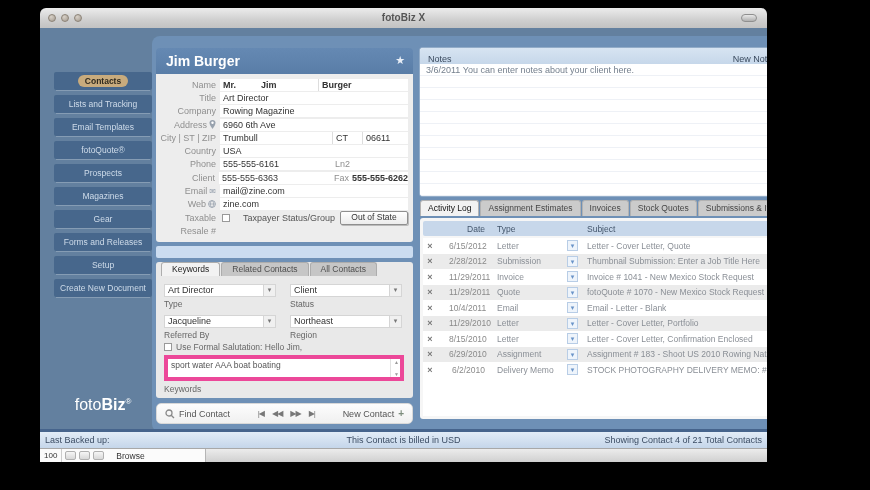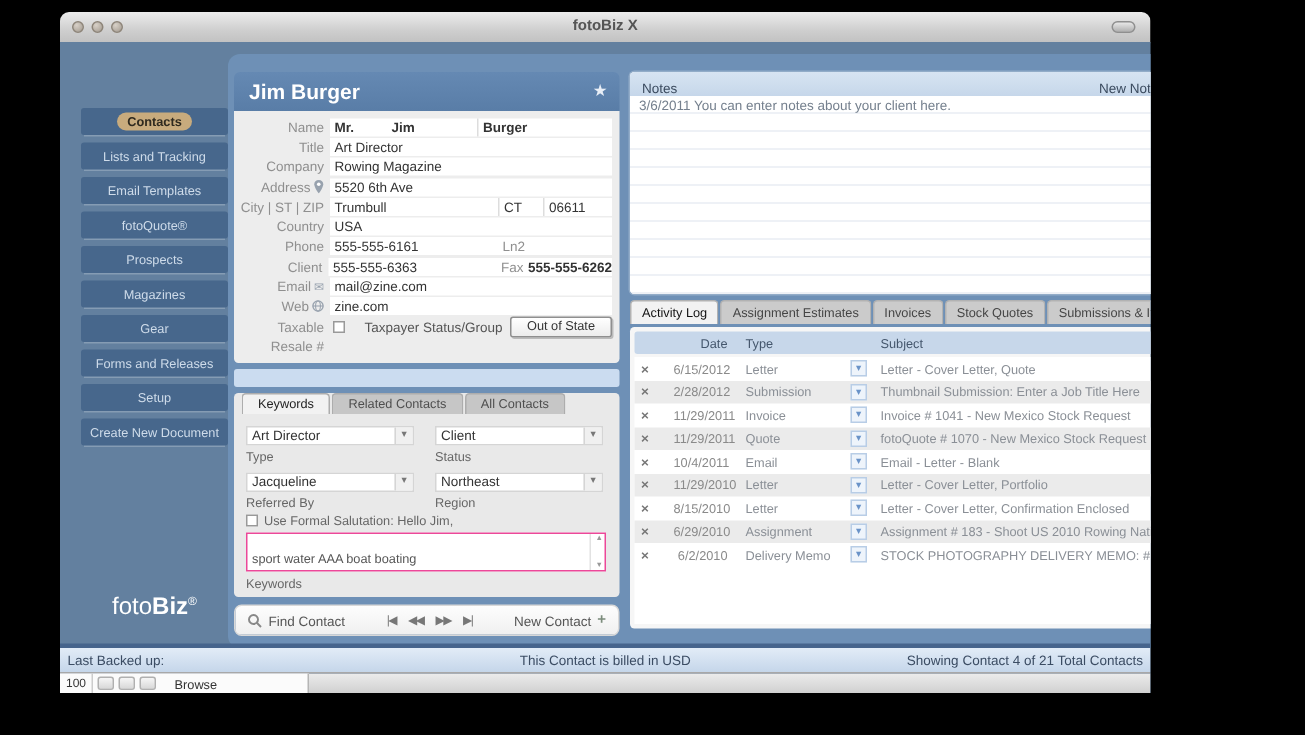--- a/index.html
+++ b/index.html
@@ -53,22 +53,22 @@
   .kwtabs{display:flex;padding-left:5px;gap:1px;}
   .kwtab{height:13px;line-height:13px;font-size:8.5px;padding:0 10px;background:#c6c6c6;color:#4e4e4e;
          border:1px solid #adadad;border-bottom:none;border-radius:3px 3px 0 0;white-space:nowrap;}
   .kwtab:first-child{background:#f2f2f2;color:#222;}
   .combo{position:absolute;width:112px;height:13px;background:#fff;border:1px solid #d5d5d5;box-sizing:border-box;
          font-size:9px;color:#333;line-height:11px;padding-left:3px;}
   .combo .dd{position:absolute;right:0;top:0;width:11px;height:11px;background:#f0f0f0;border-left:1px solid #d5d5d5;
              color:#777;font-size:7px;text-align:center;line-height:10px;}
   .under-label{position:absolute;font-size:8.5px;color:#666;}
   .salut{position:absolute;left:8px;top:80px;display:flex;align-items:center;gap:4px;font-size:8.5px;color:#666;}
-  .kw-text{position:absolute;left:8px;top:93px;width:240px;height:26px;background:#fff;border:1px solid #ec4899;
-           box-sizing:border-box;font-size:8.5px;color:#555;padding:11px 12px 0 3px;}
+  .kw-text{position:absolute;left:8px;top:93px;width:240px;height:26px;background:#fff;border:4px solid #ec4899;
+           box-sizing:border-box;font-size:8.5px;color:#555;padding:1px 12px 0 3px;}
   .kw-scroll{position:absolute;right:0;top:0;width:9px;height:100%;border-left:1px solid #e2e2e2;}
   .kw-scroll span{position:absolute;right:1px;font-size:5px;color:#999;}
   .kwlab{position:absolute;left:8px;top:122px;font-size:8.5px;color:#666;}
   
   .ctoolbar{position:absolute;left:116px;top:375px;width:257px;height:21px;background:linear-gradient(#fdfdfd,#f0f0f0);
             border-radius:5px;border:1px solid #d8d8d8;box-sizing:border-box;display:flex;align-items:center;
             padding:0 8px;font-size:9px;color:#555;}
   .navgrp{flex:1;display:flex;justify-content:center;gap:8px;color:#777;font-size:8px;letter-spacing:-1px;}
   .plus{color:#7c8c7c;font-weight:bold;margin-left:4px;font-size:10px;}
   
@@ -207,21 +207,21 @@
       </div>
       <div class="frow">
         <span class="flab">
             <span>Address</span>
             <svg width="7" height="9" viewBox="0 0 7 9">
               <path d="M3.5 0C1.6 0 .5 1.3.5 2.8.5 5 3.5 9 3.5 9S6.5 5 6.5 2.8C6.5 1.3 5.4 0 3.5 0z" fill="#98a2ae"></path>
               <circle cx="3.5" cy="2.8" r="1.2" fill="#fff"></circle>
             </svg>
           </span>
         <div class="ffield">
-            <span class="seg" style="flex:1;">5520 6th Ave</span>
+            <span class="seg" style="flex:1;">6960 6th Ave</span>
           </div>
       </div>
       <div class="frow">
         <span class="flab">City | ST | ZIP</span>
         <div class="ffield">
           <span class="seg" style="flex:1;">Trumbull</span>
           <span class="seg sep" style="width:30px;">CT</span>
           <span class="seg sep" style="width:46px;">06611</span>
         </div>
       </div>

